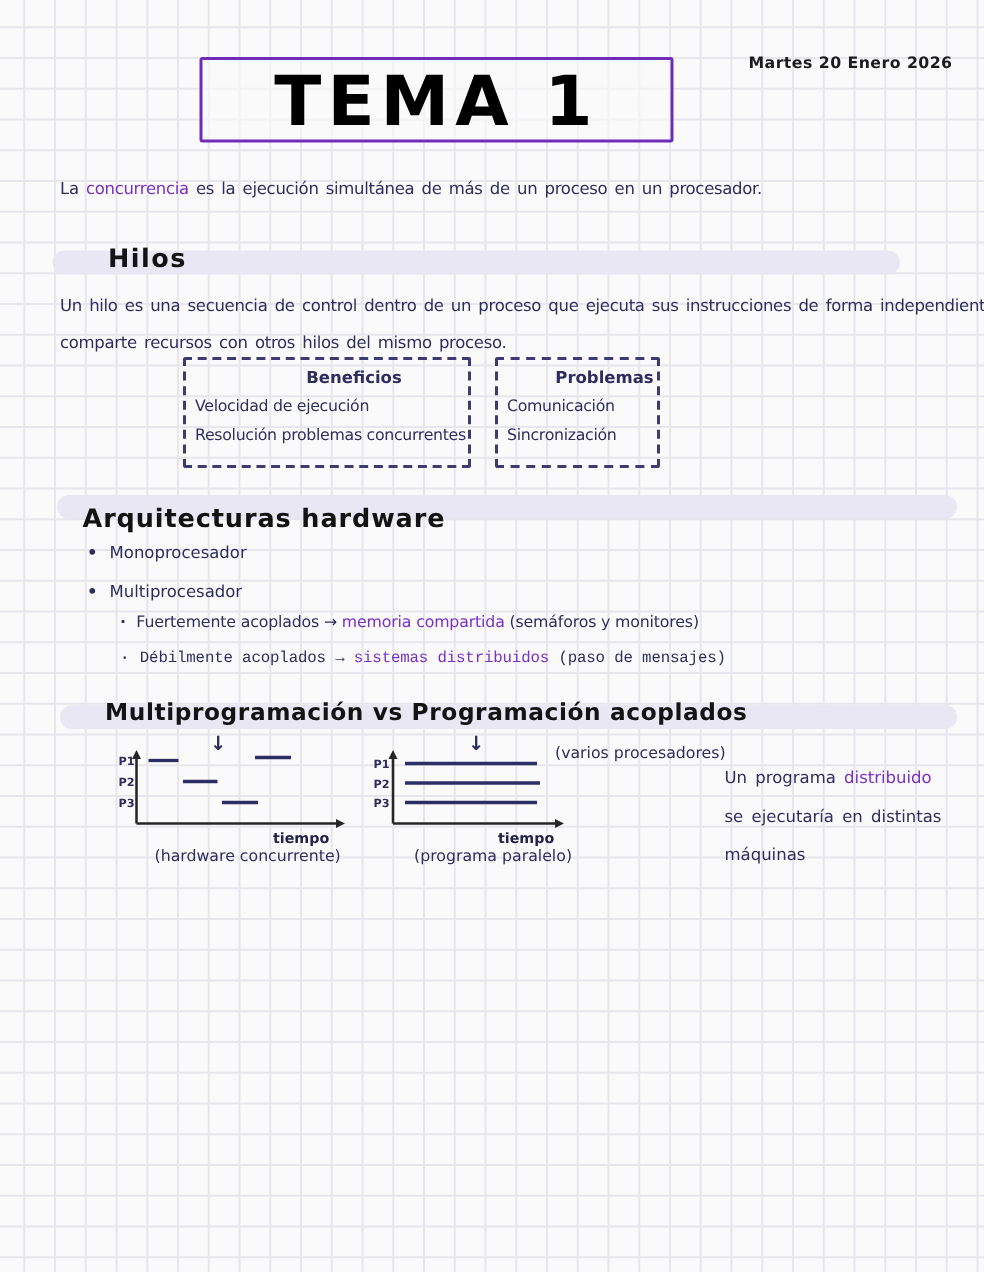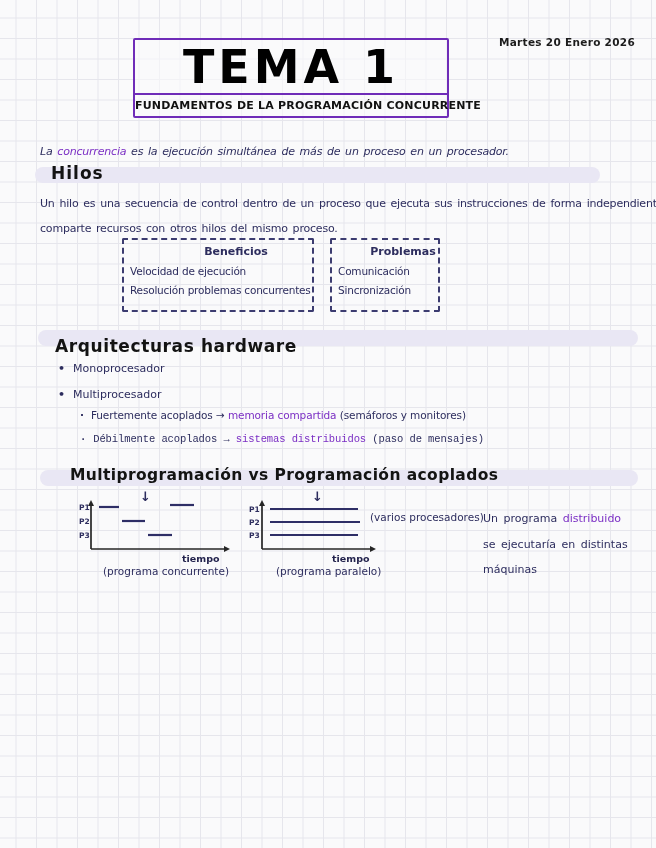--- a/index.html
+++ b/index.html
@@ -53,27 +53,26 @@
   svg{position:absolute;overflow:visible;z-index:2;}
   svg text{font-family:"DejaVu Sans",sans-serif;}
 </style>
 </head>
 <body>
 
 <div class="abs date">Martes 20 Enero 2026</div>
 
 <div class="abs title-box">
   <span class="title-main">TEMA 1</span>
-  <span class="title-sub">FUNDAMENTOS DE LA PROGRAMACIÓN CONCURRENTE</span>
 </div>
 
-<div class="abs bodyline navy" style="left:40px;top:145px;font-style:italic;"><span>La </span><span class="purple-word">concurrencia</span><span> es la ejecución simultánea de más de un proceso en un procesador.</span></div>
+<div class="abs bodyline navy" style="left:40px;top:119px;"><span>La </span><span class="purple-word">concurrencia</span><span> es la ejecución simultánea de más de un proceso en un procesador.</span></div>
 
 <div class="abs band" style="left:35px;top:167px;width:565px;"></div>
-<div class="abs h1" style="left:51px;top:163px;font-size:17px;letter-spacing:1px;text-align:center;">Hilos</div>
+<div class="abs h1" style="left:72px;top:163px;font-size:17px;letter-spacing:1px;text-align:center;">Hilos</div>
 
 <div class="abs bodyline navy" style="left:40px;top:197px;">Un hilo es una secuencia de control dentro de un proceso que ejecuta sus instrucciones de forma independiente y</div>
 <div class="abs bodyline navy" style="left:40px;top:222px;">comparte recursos con otros hilos del mismo proceso.</div>
 
 <div class="abs dashedbox navy" style="left:122px;top:238px;width:188px;height:70px;">
   <span class="boxtitle">Beneficios</span>
   <span class="boxitem">Velocidad de ejecución</span>
   <span class="boxitem">Resolución problemas concurrentes</span>
 </div>
 
@@ -92,37 +91,37 @@
 
 <div class="abs subbullet navy" style="left:80px;top:409px;"><span class="mark">·</span><span>Fuertemente acoplados → </span><span class="purple-word">memoria compartida</span><span> (semáforos y monitores)</span></div>
 
 <div class="abs subbullet navy" style="left:80px;top:433px;font-family:Liberation Mono, monospace;"><span class="mark">·</span><span>Débilmente acoplados → </span><span class="purple-word">sistemas distribuidos</span><span> (paso de mensajes)</span></div>
 
 <div class="abs band" style="left:40px;top:470px;width:598px;"></div>
 <div class="abs h1" style="left:70px;top:466px;font-size:15.5px;letter-spacing:.4px;">Multiprogramación vs Programación acoplados</div>
 
 <div class="abs arrowdown navy" style="left:140px;top:489px;">↓</div>
 <div class="abs arrowdown navy" style="left:312px;top:489px;">↓</div>
-<div class="abs annotation navy" style="left:370px;top:496px;margin-top:15px;">(varios procesadores)</div>
+<div class="abs annotation navy" style="left:370px;top:496px;">(varios procesadores)</div>
 
 <svg style="left:78px;top:498px;" width="160" height="66" viewBox="0 0 160 66">
   <path d="M13 2 L10 8 L16 8 Z" fill="#262626"></path>
   <line x1="13" y1="5" x2="13" y2="51" stroke="#262626" stroke-width="1.7"></line>
   <line x1="13" y1="51" x2="148" y2="51" stroke="#262626" stroke-width="1.7"></line>
   <path d="M152 51 L146 48 L146 54 Z" fill="#262626"></path>
   <text x="1" y="12" font-size="7.5" font-weight="bold" fill="#2d2d5e">P1</text>
   <text x="1" y="26" font-size="7.5" font-weight="bold" fill="#2d2d5e">P2</text>
   <text x="1" y="40" font-size="7.5" font-weight="bold" fill="#2d2d5e">P3</text>
   <line x1="21" y1="9" x2="41" y2="9" stroke="#2e2e66" stroke-width="2.2"></line>
   <line x1="92" y1="7" x2="116" y2="7" stroke="#2e2e66" stroke-width="2.2"></line>
   <line x1="44" y1="23" x2="67" y2="23" stroke="#2e2e66" stroke-width="2.2"></line>
   <line x1="70" y1="37" x2="94" y2="37" stroke="#2e2e66" stroke-width="2.2"></line>
   <text x="104" y="64" font-size="9.5" font-weight="bold" fill="#23234d">tiempo</text>
 </svg>
-<div class="abs caption navy" style="left:103px;top:565px;">(programa concurrente)</div>
+<div class="abs caption navy" style="left:103px;top:565px;">(hardware concurrente)</div>
 
 <svg style="left:248px;top:498px;" width="132" height="66" viewBox="0 0 132 66">
   <path d="M14 2 L11 8 L17 8 Z" fill="#262626"></path>
   <line x1="14" y1="5" x2="14" y2="51" stroke="#262626" stroke-width="1.7"></line>
   <line x1="14" y1="51" x2="124" y2="51" stroke="#262626" stroke-width="1.7"></line>
   <path d="M128 51 L122 48 L122 54 Z" fill="#262626"></path>
   <text x="1" y="14" font-size="7.5" font-weight="bold" fill="#2d2d5e">P1</text>
   <text x="1" y="27" font-size="7.5" font-weight="bold" fill="#2d2d5e">P2</text>
   <text x="1" y="40" font-size="7.5" font-weight="bold" fill="#2d2d5e">P3</text>
   <line x1="22" y1="11" x2="110" y2="11" stroke="#2e2e66" stroke-width="2.2"></line>

